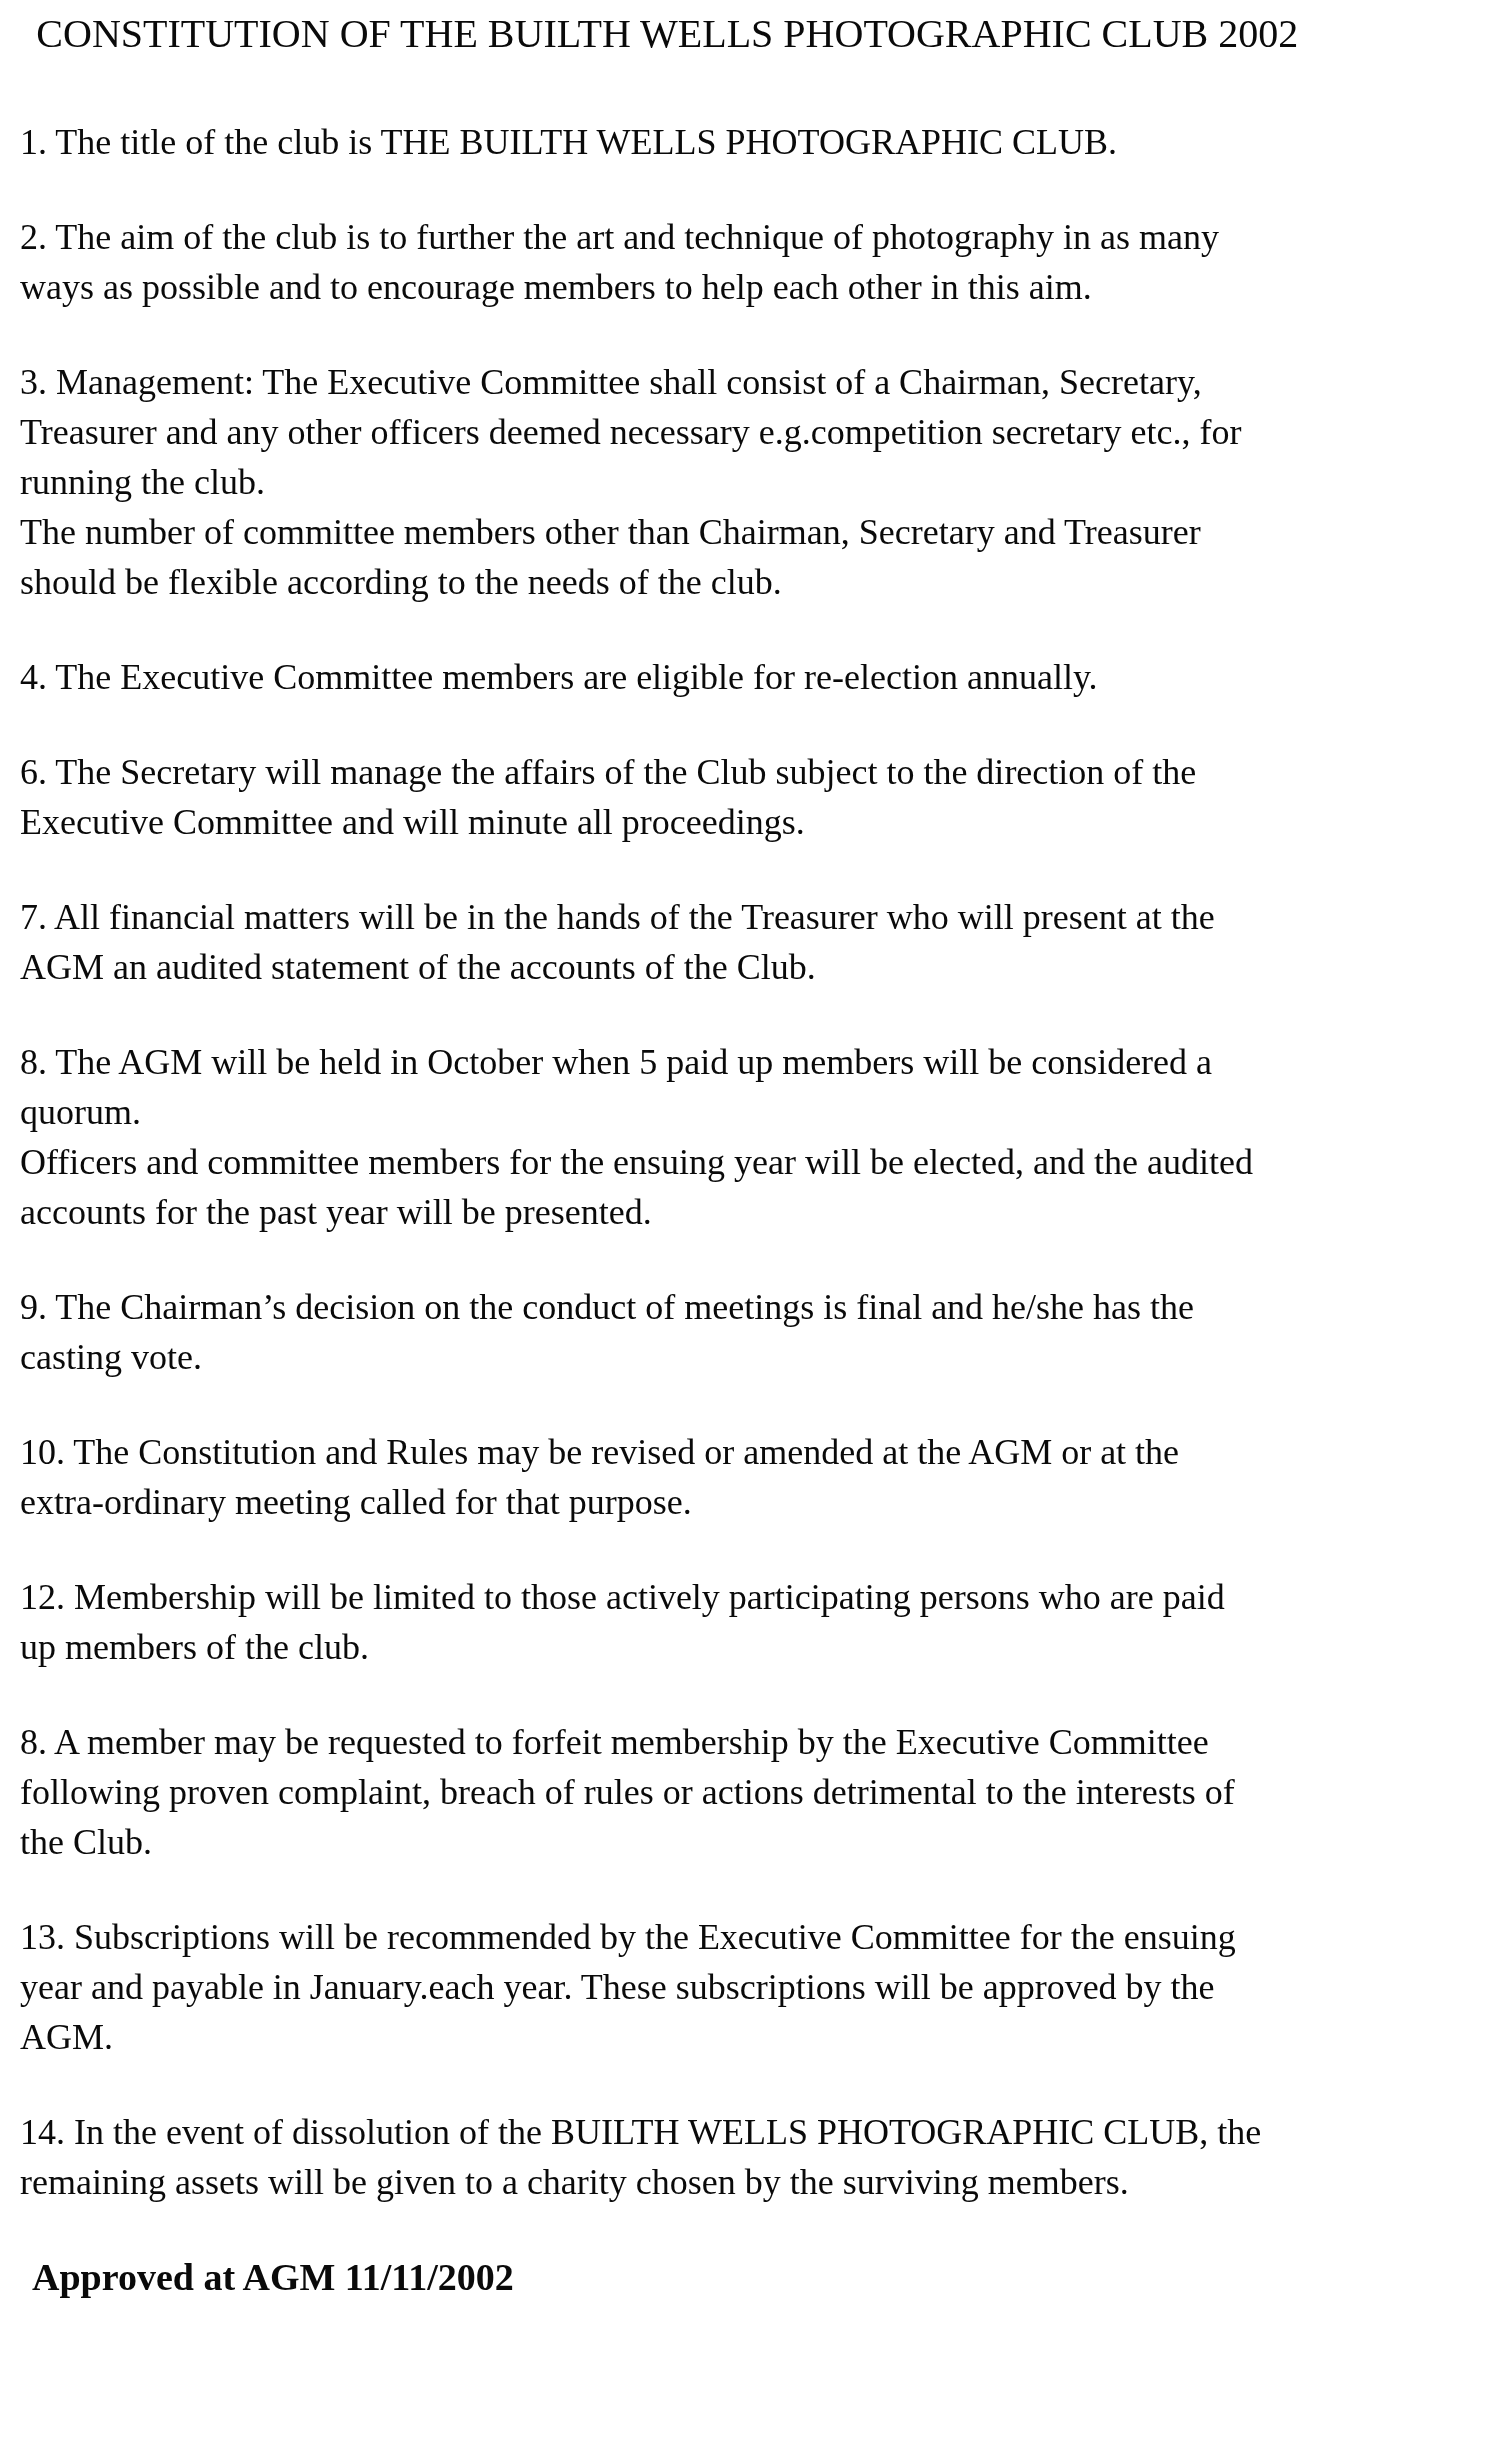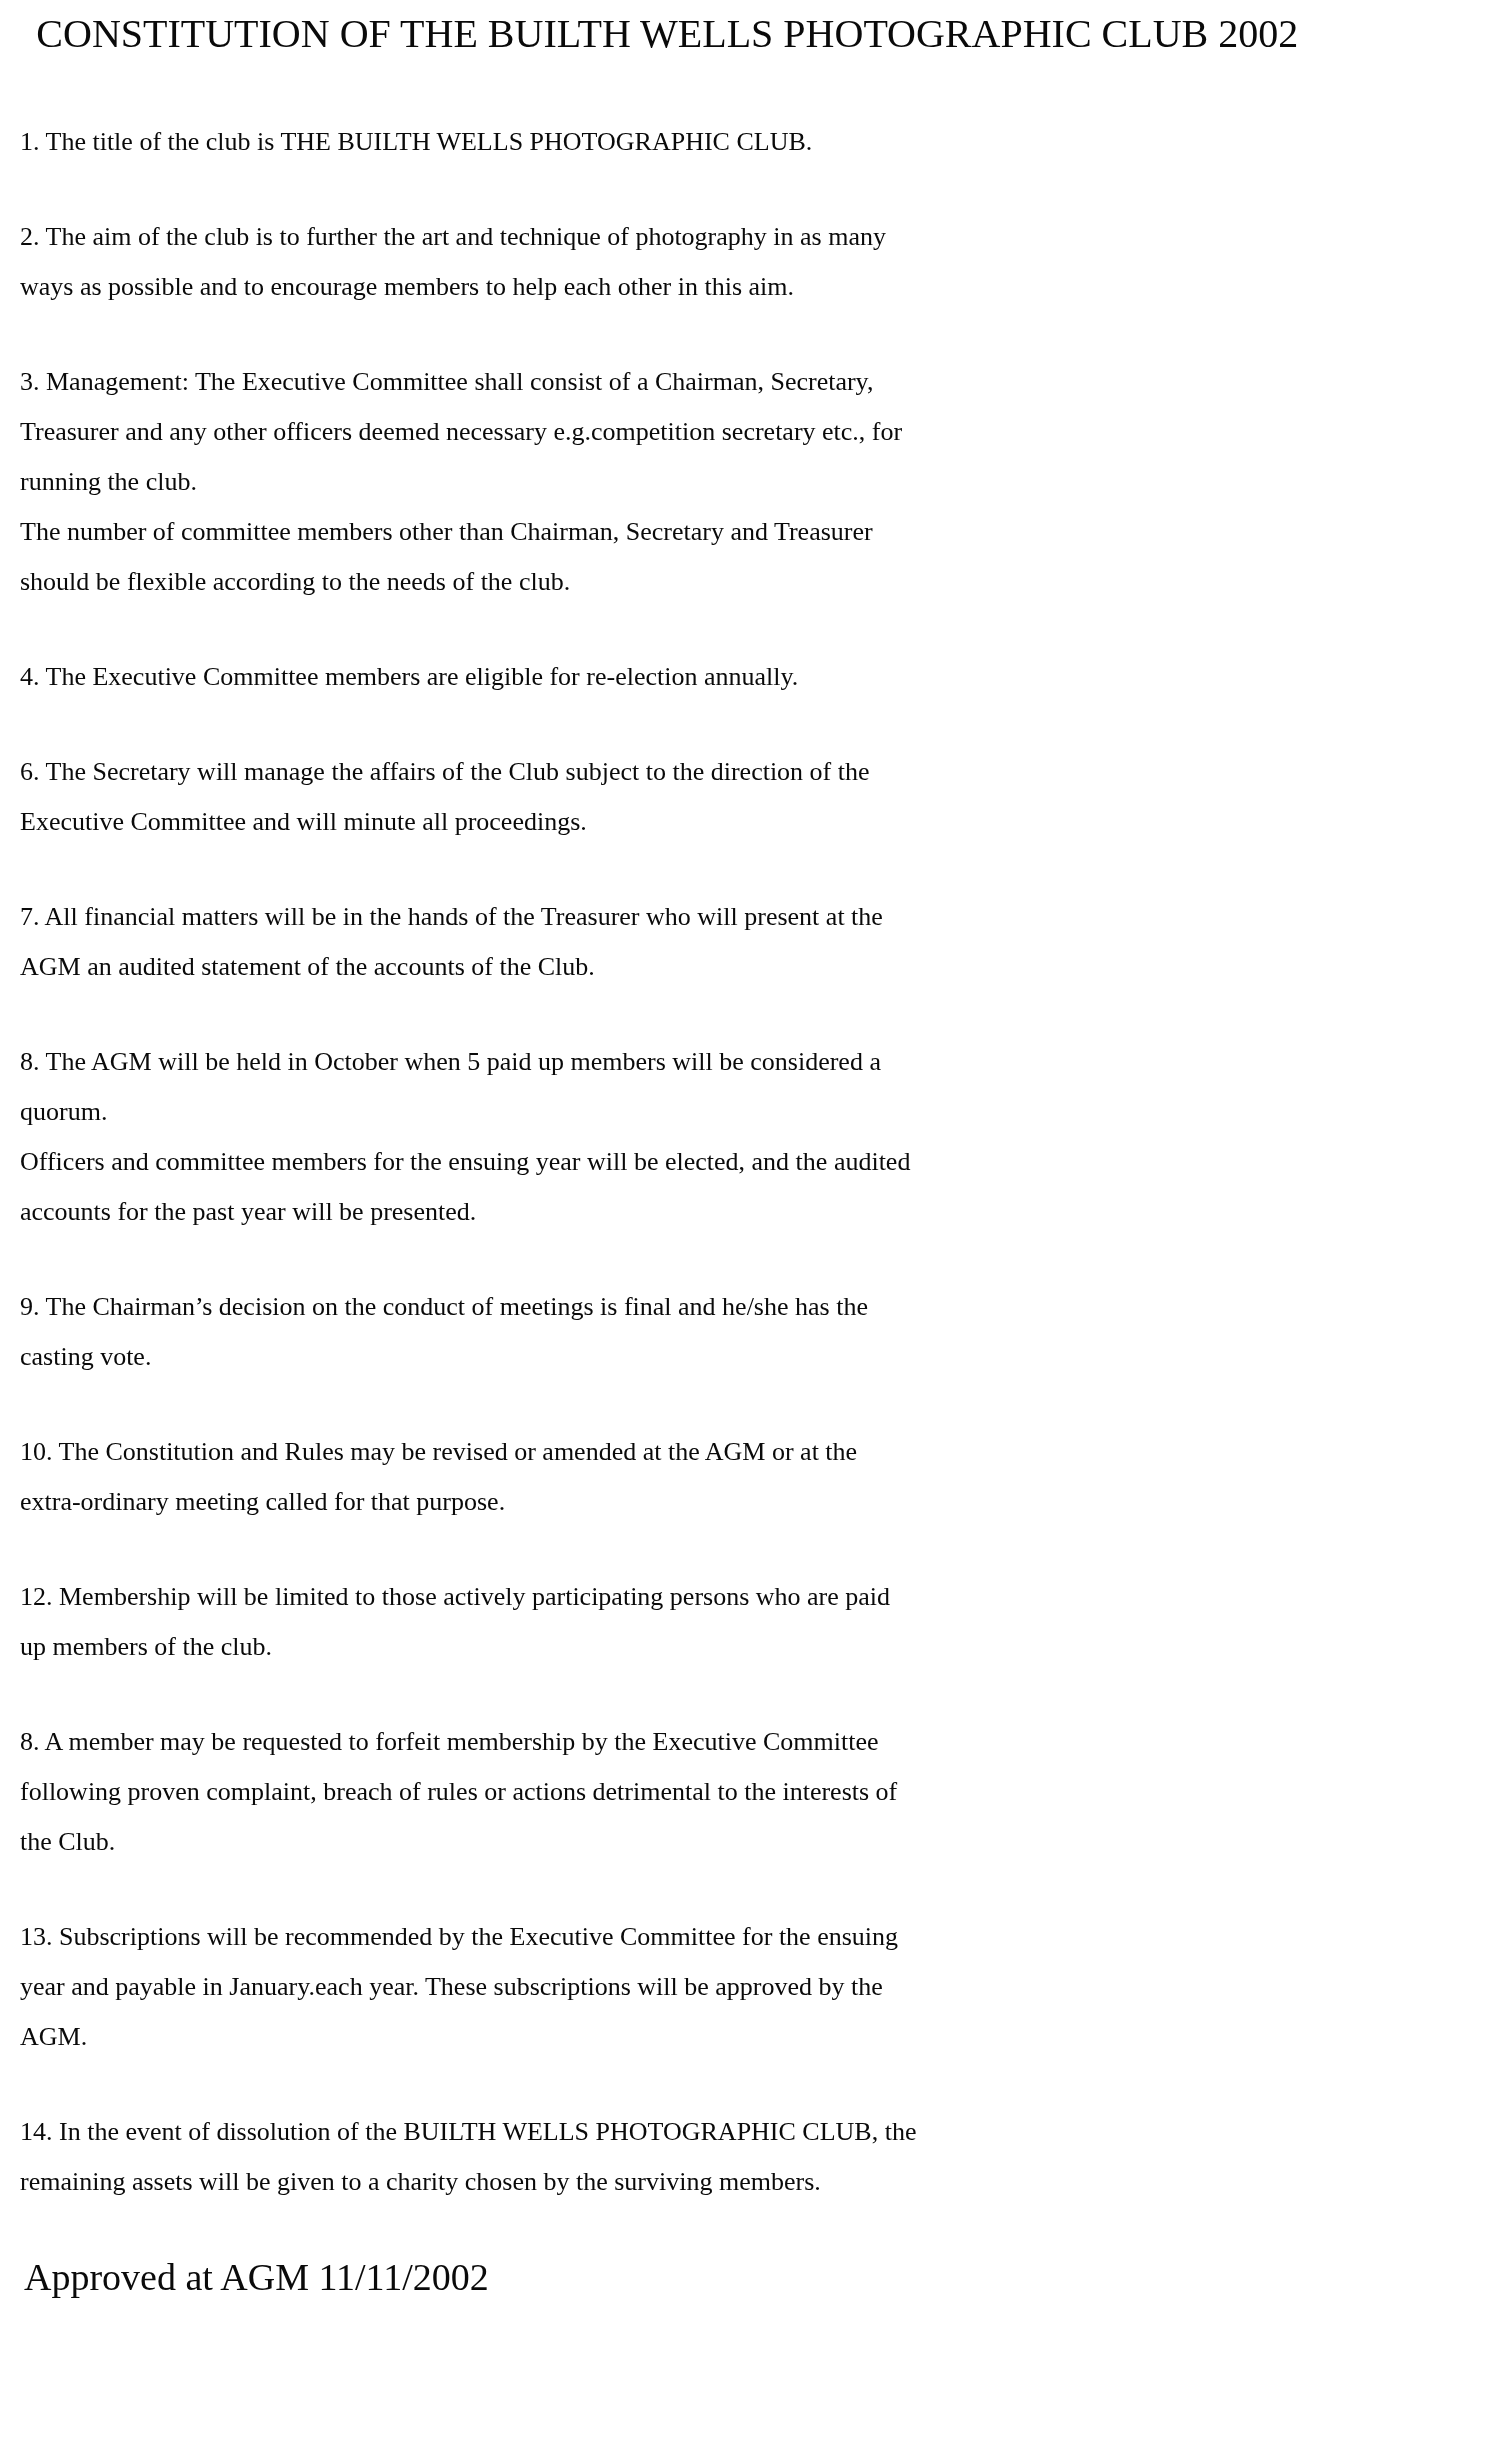--- a/index.html
+++ b/index.html
@@ -24,30 +24,31 @@
   .doc-title {
     font-size: 40px;
     font-weight: normal;
     text-align: center;
     margin: 0 0 58px 0;
     line-height: 50px;
     white-space: pre-line;
     letter-spacing: 0px;
   }
   .clause {
-    font-size: 26px;
+    font-size: 36px;
     line-height: 50px;
     margin: 0 0 45px 0;
     white-space: pre-line;
   }
   .approval {
     font-size: 38px;
     line-height: 50px;
-    margin: 4px;
+    margin: 12px;
     white-space: pre-line;
+    font-weight: bold;
   }
 </style>
 </head>
 <body>
 
 <main class="page">
   <h1 class="doc-title">CONSTITUTION OF THE BUILTH WELLS PHOTOGRAPHIC CLUB 2002</h1>
 
   <p class="clause">1. The title of the club is THE BUILTH WELLS PHOTOGRAPHIC CLUB.</p>
   <p class="clause">2. The aim of the club is to further the art and technique of photography in as many

